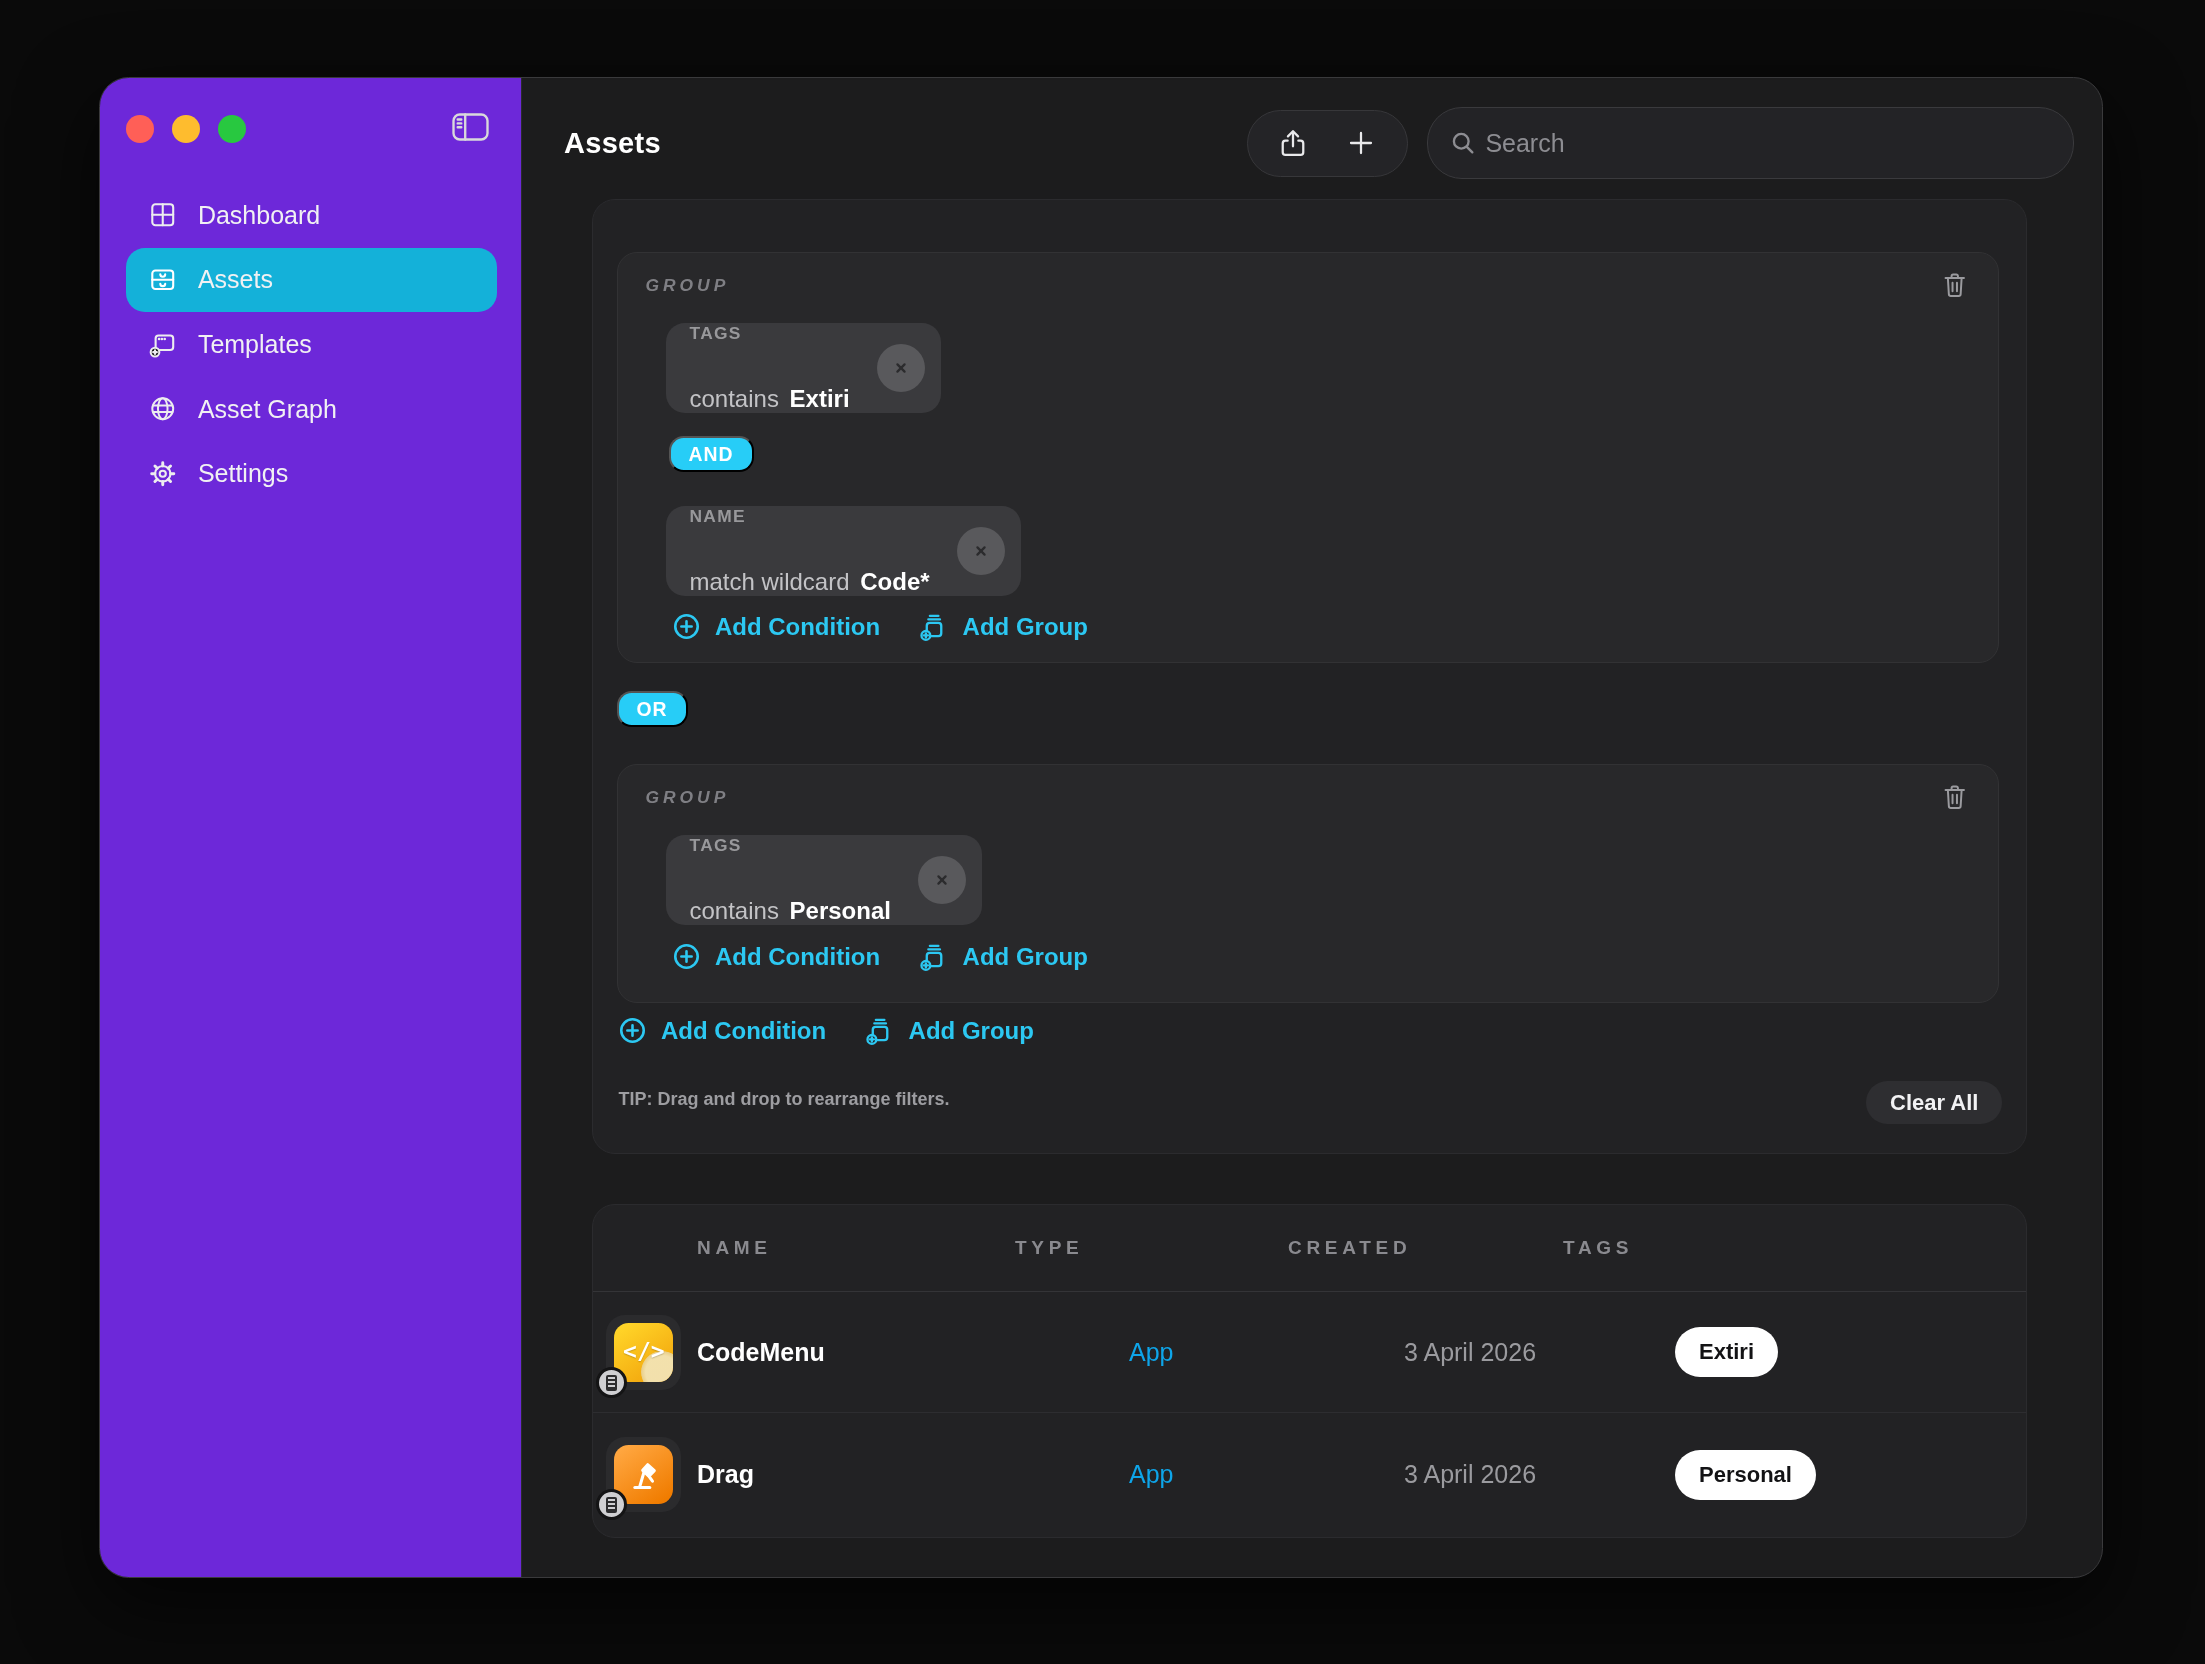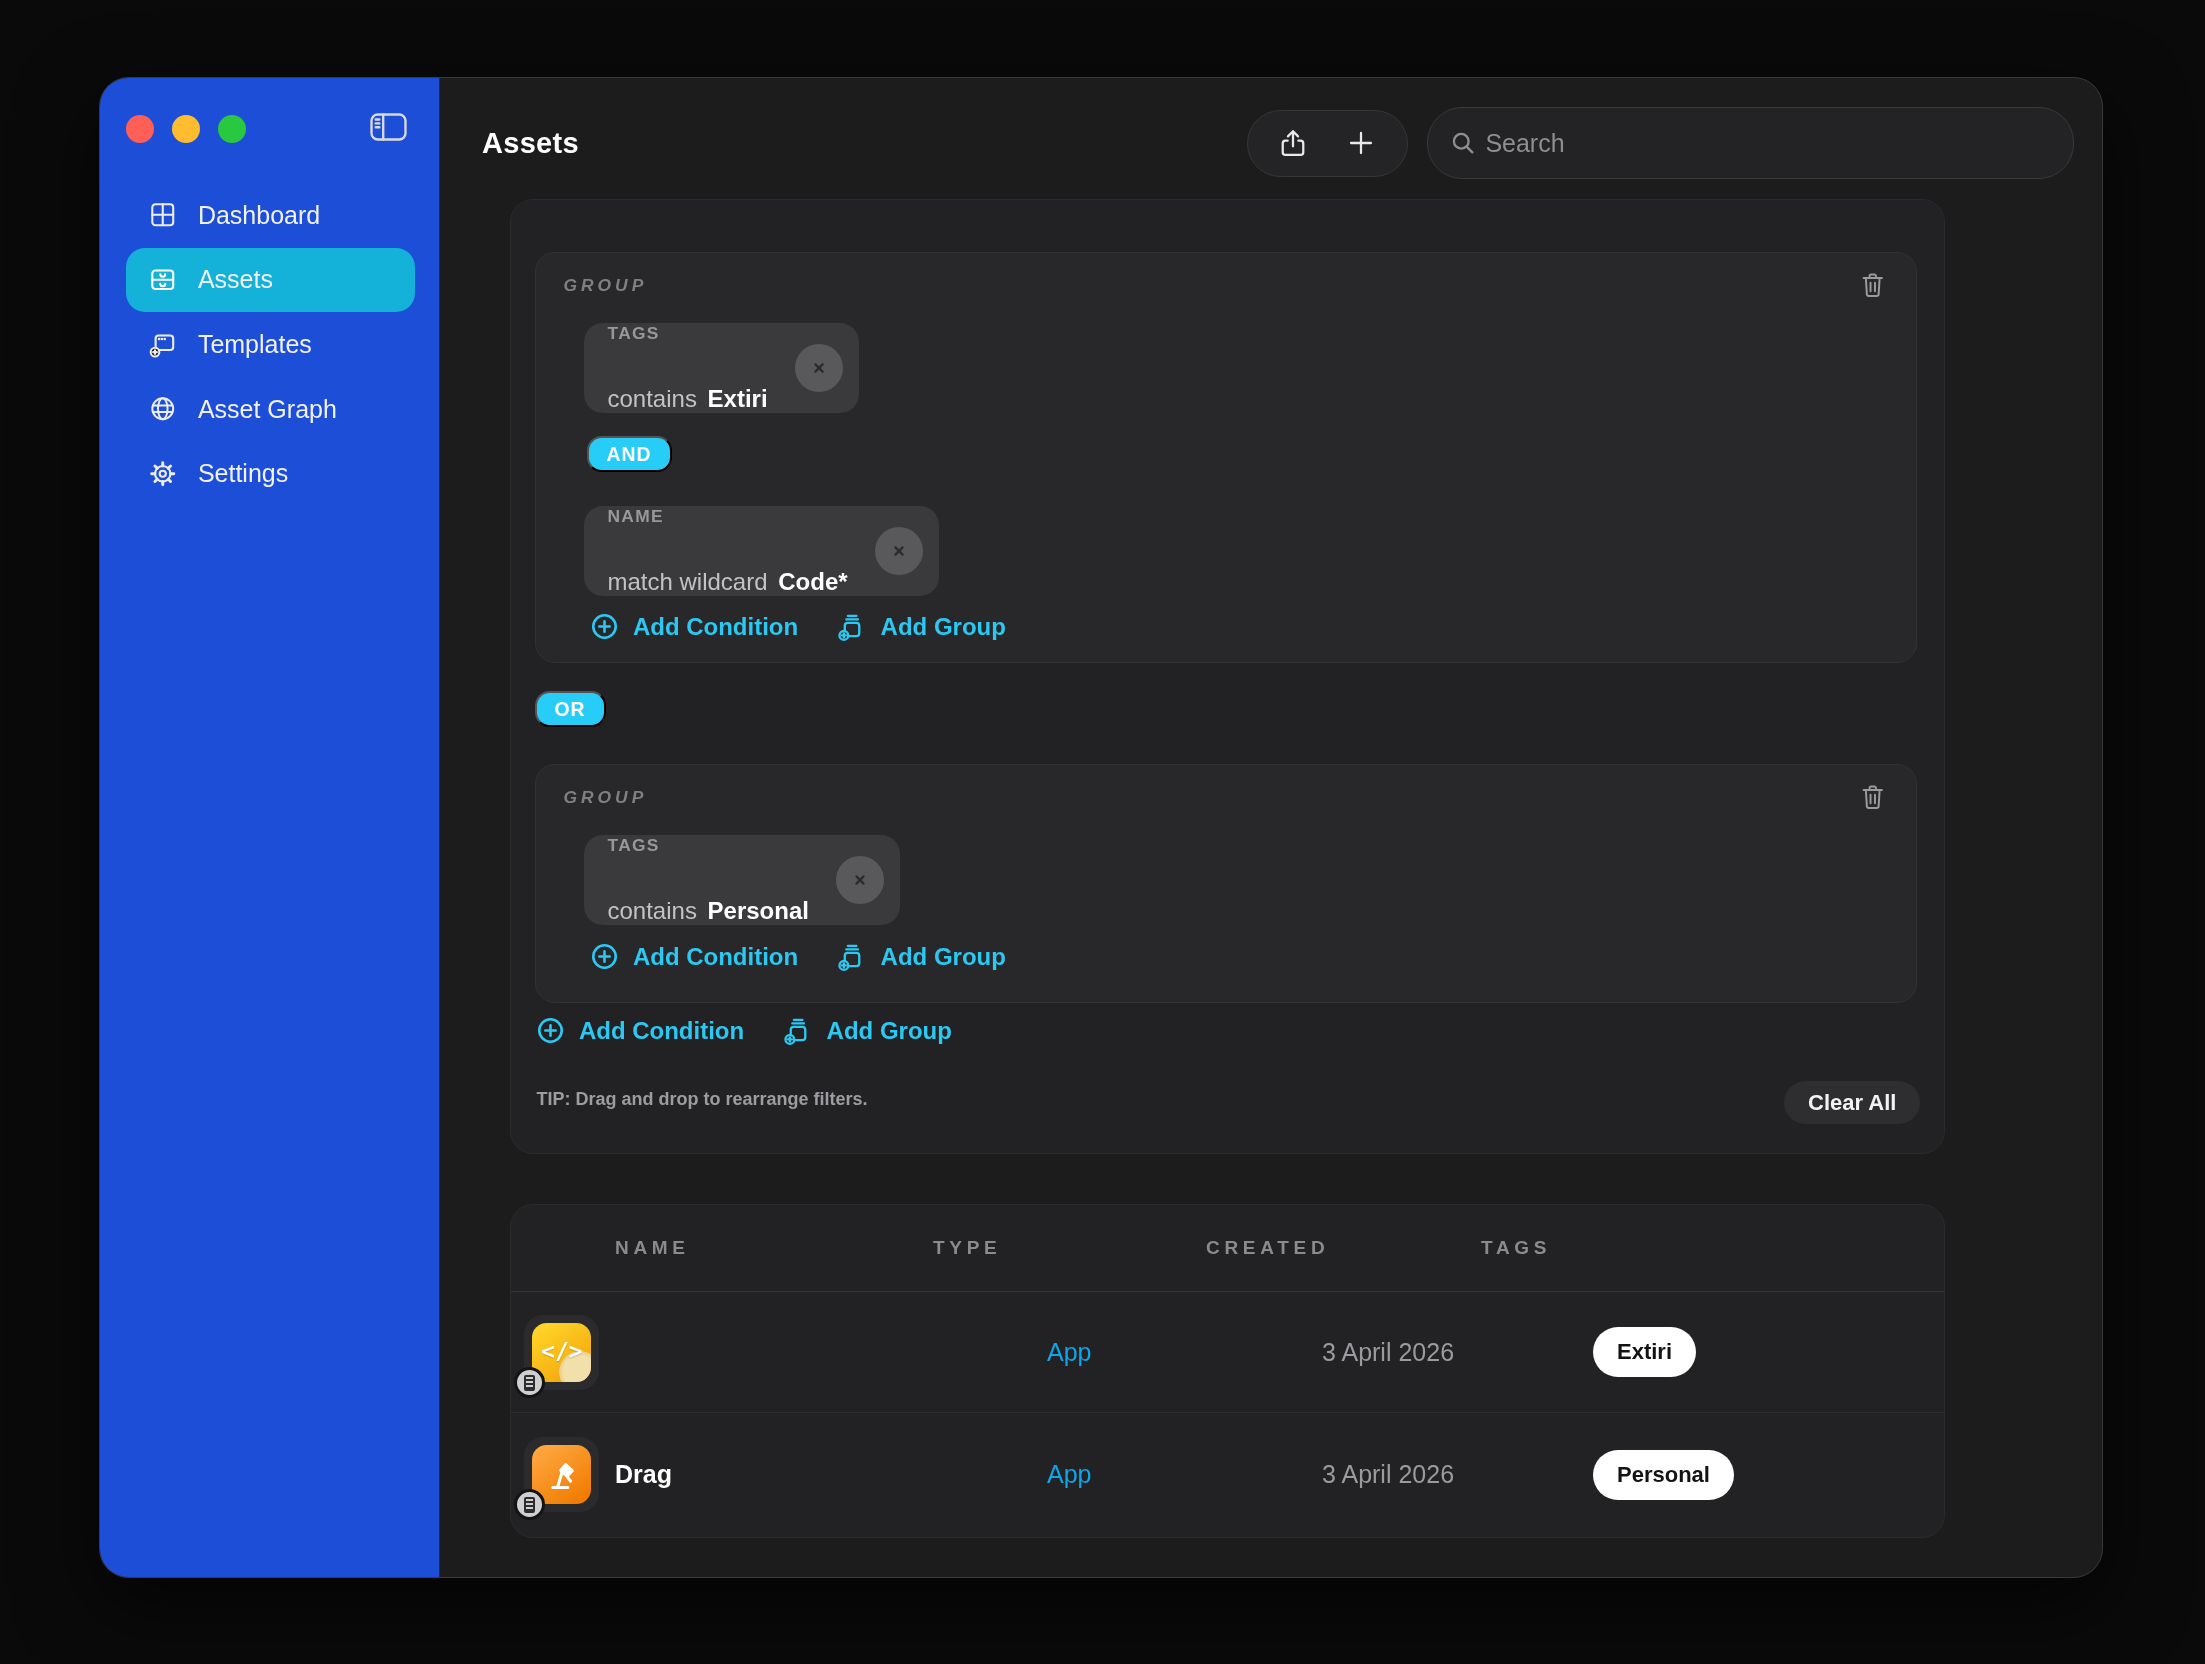--- a/index.html
+++ b/index.html
@@ -8,21 +8,21 @@
     width:2205px; height:1665px; position:relative; overflow:hidden;
     font-family:"Liberation Sans","DejaVu Sans",sans-serif;
     -webkit-font-smoothing:antialiased;
   }
   .window {
     position:absolute; left:99px; top:77px; width:2004px; height:1501px;
     background:#1c1c1d; border:1.3px solid #3a3a3c; border-radius:29.5px;
     display:flex; overflow:hidden; box-shadow:0 27px 80px rgba(0,0,0,.65);
   }
   
-  .sidebar { width:340px; flex-shrink:0; background:#1d4ed8; border-right:1.3px solid #2b2b2d; position:relative; }
+  .sidebar { width:422px; flex-shrink:0; background:#6d28d9; border-right:1.3px solid #2b2b2d; position:relative; }
   .traffic { position:absolute; top:37px; left:25.5px; display:flex; gap:18px; }
   .light { width:28px; height:28px; border-radius:50%; }
   .light.red{ background:#ff5f57; } .light.yellow{ background:#febc2e; } .light.green{ background:#28c840; }
   .toggle-btn { position:absolute; top:32px; right:31px; width:39px; height:34px; background:none; border:none; cursor:pointer; }
   .nav { position:absolute; top:105px; left:25.5px; right:24px; display:flex; flex-direction:column; gap:0.7px; }
   .nav-item {
     height:64px; border-radius:19px; display:flex; align-items:center;
     padding-left:21.4px; gap:20px; color:#f1f1f3; font-size:25px; cursor:pointer;
   }
   .nav-item.selected { background:#14b1d9; }
@@ -390,20 +390,21 @@
         <span class="th" style="left:970px;">TAGS</span>
       </div>
 
       <div class="trow r1">
         <div class="icon-plate">
           <div class="appicon codemenu"></div>
           <div class="src-badge">
               <div class="mini-app"></div>
             </div>
         </div>
+        <span class="cell cell-name" style="left:104px;">CodeMenu</span>
         <span class="cell cell-type" style="left:536px;">App</span>
         <span class="cell cell-created" style="left:811px;">3 April 2026</span>
         <span class="cell" style="left:1082px;">
           <span class="tag-pill">Extiri</span>
         </span>
       </div>
 
       <div class="trow r2">
         <div class="icon-plate">
           <div class="appicon lampa">

